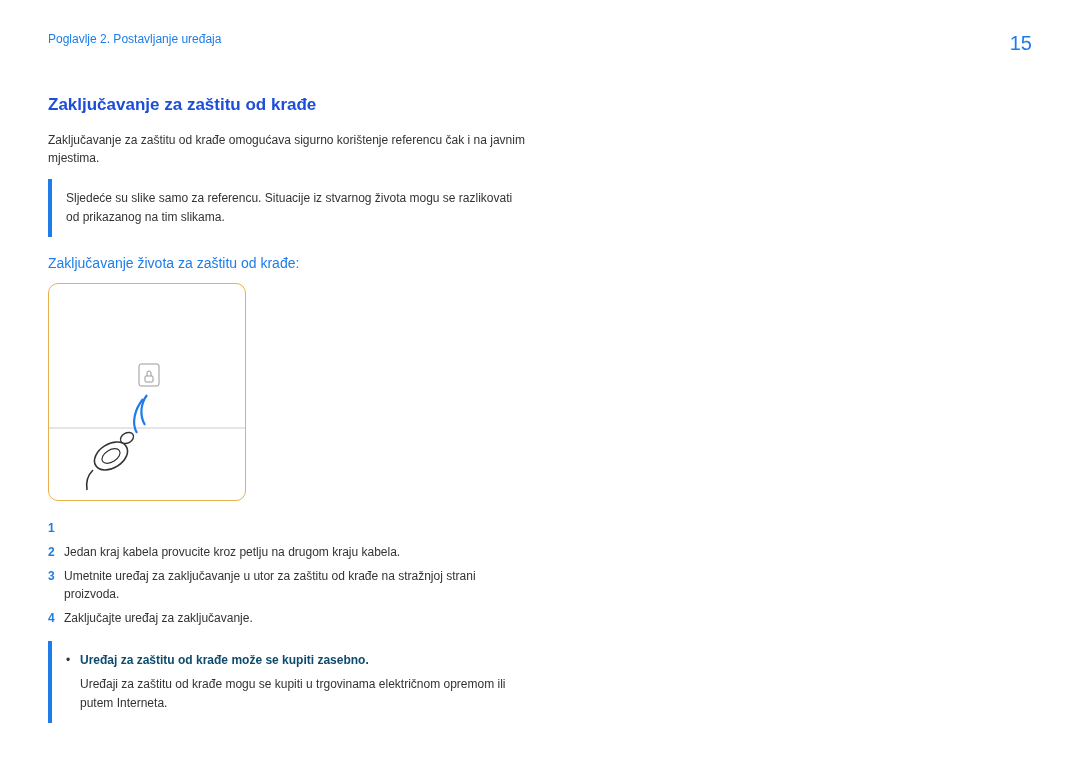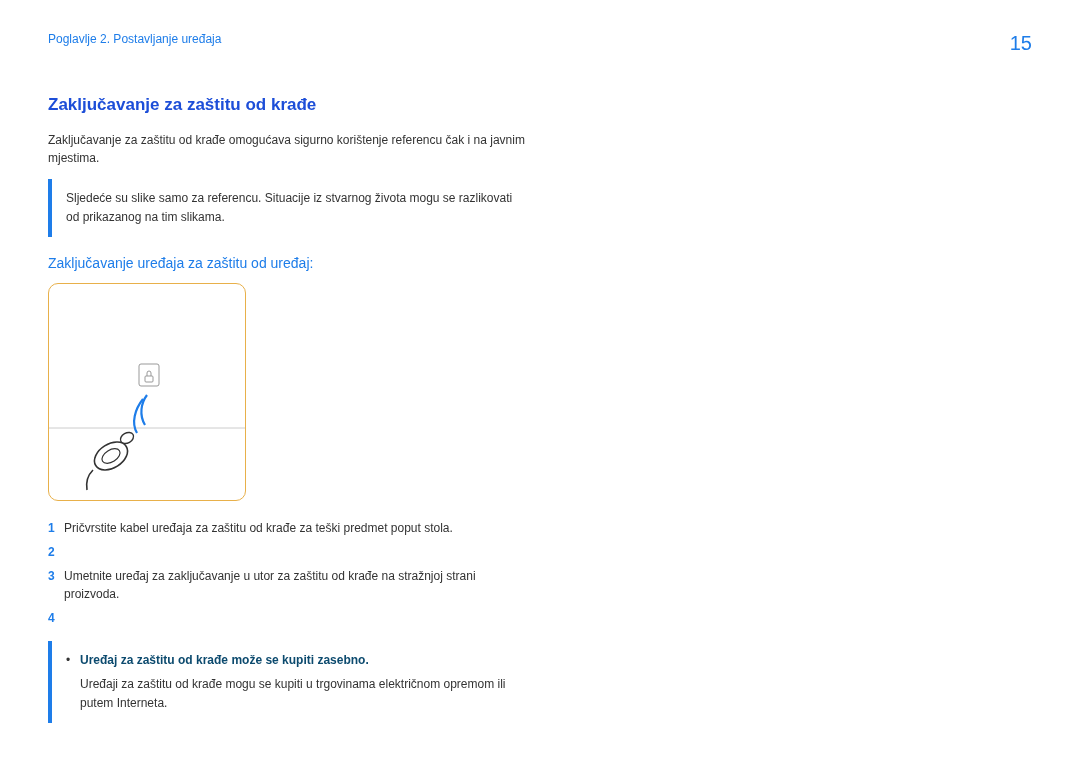--- a/index.html
+++ b/index.html
@@ -128,21 +128,21 @@
 <div class="content">
 
   <h1 class="main-heading">Zaključavanje za zaštitu od krađe</h1>
 
   <p class="body-text">Zaključavanje za zaštitu od krađe omogućava sigurno korištenje referencu čak i na javnim mjestima.</p>
 
   <div class="note-box">
     <p class="note-text">Sljedeće su slike samo za referencu. Situacije iz stvarnog života mogu se razlikovati od prikazanog na tim slikama.</p>
   </div>
 
-  <h2 class="sub-heading">Zaključavanje uređaja za zaštitu od uređaj:</h2>
+  <h2 class="sub-heading">Zaključavanje života za zaštitu od krađe:</h2>
 
   <div class="illustration-box">
     <svg viewBox="0 0 198 218" width="198" height="218">
 
       <line x1="0" y1="144" x2="198" y2="144" stroke="#ccc" stroke-width="1"></line>
 
       <rect x="90" y="80" width="20" height="22" rx="2" fill="#fff" stroke="#999" stroke-width="1"></rect>
       <rect x="96" y="92" width="8" height="6" rx="1" fill="none" stroke="#999" stroke-width="1"></rect>
       <path d="M98 92 v-3 a2 2 0 0 1 4 0 v3" fill="none" stroke="#999" stroke-width="1"></path>
 
@@ -151,31 +151,32 @@
       <ellipse cx="78" cy="154" rx="7" ry="5" fill="#fff" stroke="#333" stroke-width="1.4" transform="rotate(-30 78 154)"></ellipse>
       <ellipse cx="62" cy="172" rx="18" ry="12" fill="#fff" stroke="#333" stroke-width="1.6" transform="rotate(-32 62 172)"></ellipse>
       <ellipse cx="62" cy="172" rx="10" ry="6" fill="#fff" stroke="#333" stroke-width="1.2" transform="rotate(-32 62 172)"></ellipse>
       <path d="M44 186 q-8 8 -6 20" stroke="#333" stroke-width="1.6" fill="none"></path>
     </svg>
   </div>
 
   <ol class="ol">
     <li class="ol-item">
       <span class="ol-num">1</span>
-      <span class="ol-text">Pričvrstite kabel uređaja za zaštitu od krađe za teški predmet poput stola.</span>
     </li>
     <li class="ol-item">
       <span class="ol-num">2</span>
+      <span class="ol-text">Jedan kraj kabela provucite kroz petlju na drugom kraju kabela.</span>
     </li>
     <li class="ol-item">
       <span class="ol-num">3</span>
       <span class="ol-text">Umetnite uređaj za zaključavanje u utor za zaštitu od krađe na stražnjoj strani proizvoda.</span>
     </li>
     <li class="ol-item">
       <span class="ol-num">4</span>
+      <span class="ol-text">Zaključajte uređaj za zaključavanje.</span>
     </li>
   </ol>
 
   <div class="note-box">
     <ul class="bullet-list">
       <li class="bullet-item">
         <span class="bullet-dot">•</span>
         <span class="bullet-text">Uređaj za zaštitu od krađe može se kupiti zasebno.</span>
       </li>
     </ul>

